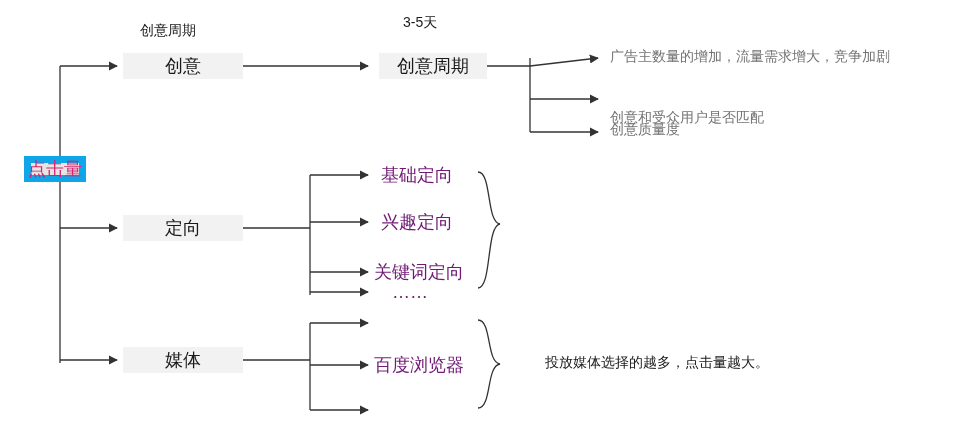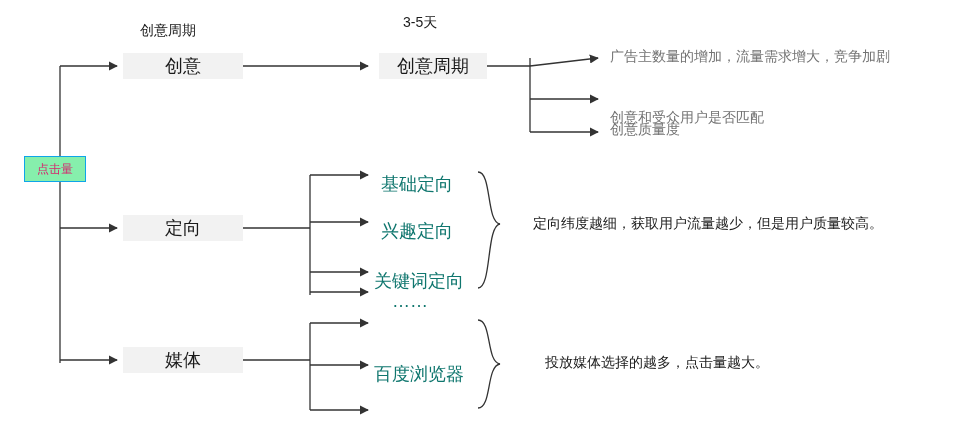--- a/index.html
+++ b/index.html
@@ -27,34 +27,33 @@
     position: absolute;
     box-sizing: border-box;
     display: flex;
     align-items: center;
     justify-content: center;
     font-size: 18px;
     color: #1a1a1a;
     white-space: nowrap;
   }
   .root-node {
-    background: #86efac;
-    border: 1px solid #0ea5e9;
+    background: #e5e5e5;
+    border: 7px solid #0ea5e9;
     color: #d6246e;
-    font-size: 12px;
+    font-size: 18px;
   }
   .box-node {
     background: #f2f2f2;
     border: none;
     color: #1a1a1a;
   }
   .plain-node {
     background: transparent;
-    color: #0f766e;
-    margin-top: 9px;
+    color: #701a75;
   }
   .header-label {
     position: absolute;
     font-size: 14px;
     color: #1a1a1a;
     white-space: nowrap;
   }
   .leaf-text {
     position: absolute;
     font-size: 14px;
@@ -129,16 +128,15 @@
   <div class="node plain-node" style="left:376px; top:164px; width:82px; height:22px;">基础定向</div>
   <div class="node plain-node" style="left:376px; top:211px; width:82px; height:22px;">兴趣定向</div>
   <div class="node plain-node" style="left:372px; top:261px; width:94px; height:22px;">关键词定向</div>
   <div class="node plain-node" style="left:380px; top:281px; width:60px; height:22px;">……</div>
   <div class="node plain-node" style="left:372px; top:354px; width:94px; height:22px;">百度浏览器</div>
 
   <div class="leaf-text" style="left:610px; top:48px;">广告主数量的增加，流量需求增大，竞争加剧</div>
   <div class="leaf-text" style="left:610px; top:89px;margin-top:20px;">创意和受众用户是否匹配</div>
   <div class="leaf-text" style="left:610px; top:121px;">创意质量度</div>
 
-  <div class="note-text" style="left:533px; top:215px;">定向纬度越细，获取用户流量越少，但是用户质量较高。</div>
   <div class="note-text" style="left:545px; top:354px;">投放媒体选择的越多，点击量越大。</div>
 
 </div>
 
 </body></html>

